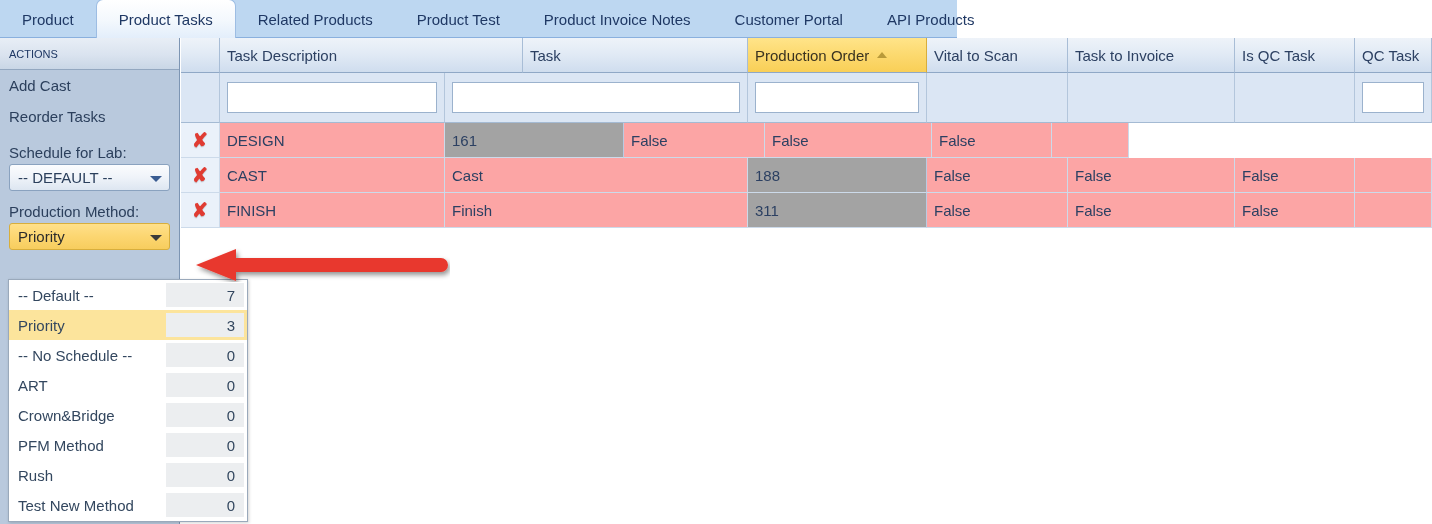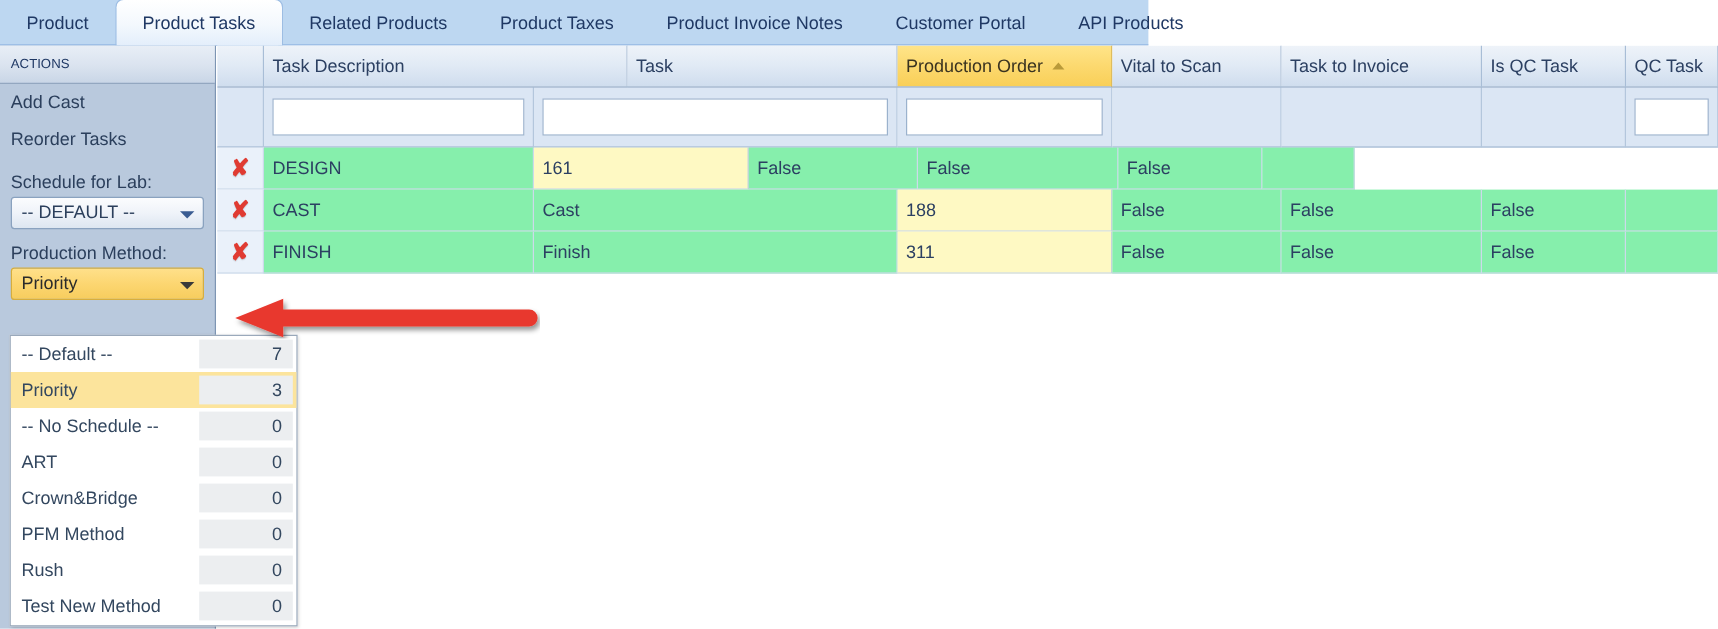--- a/index.html
+++ b/index.html
@@ -201,27 +201,27 @@
     padding: 0 5px;
     font-family: "Liberation Sans", sans-serif;
     outline: none;
   }
   .data-row { height: 35px; }
   .data-cell {
     display: flex; align-items: center;
     padding: 0 7px;
     font-size: 15px;
     color: #2c4062;
-    background: #86efac;
+    background: #fca5a5;
     border-right: 1px solid #ccdaea;
     border-bottom: 1px solid #ccdaea;
     white-space: nowrap; overflow: hidden;
   }
   .data-cell.tint { background: #eaf1fa; }
-  .data-cell.sel { background: #fef9c3; border-right-color: #b9cbe2; }
+  .data-cell.sel { background: #a3a3a3; border-right-color: #b9cbe2; }
   .sel-cell {
     justify-content: center;
     padding: 0;
     cursor: pointer;
   }
   .delete-x {
     font-size: 19px;
     font-weight: bold;
     color: #e03b32;
     line-height: 1;
@@ -253,21 +253,21 @@
         <div class="tab">
           <span>Product</span>
         </div>
         <div class="tab active">
           <span>Product Tasks</span>
         </div>
         <div class="tab">
           <span>Related Products</span>
         </div>
         <div class="tab">
-          <span>Product Taxes</span>
+          <span>Product Test</span>
         </div>
         <div class="tab">
           <span>Product Invoice Notes</span>
         </div>
         <div class="tab">
           <span>Customer Portal</span>
         </div>
         <div class="tab">
           <span>API Products</span>
         </div>

